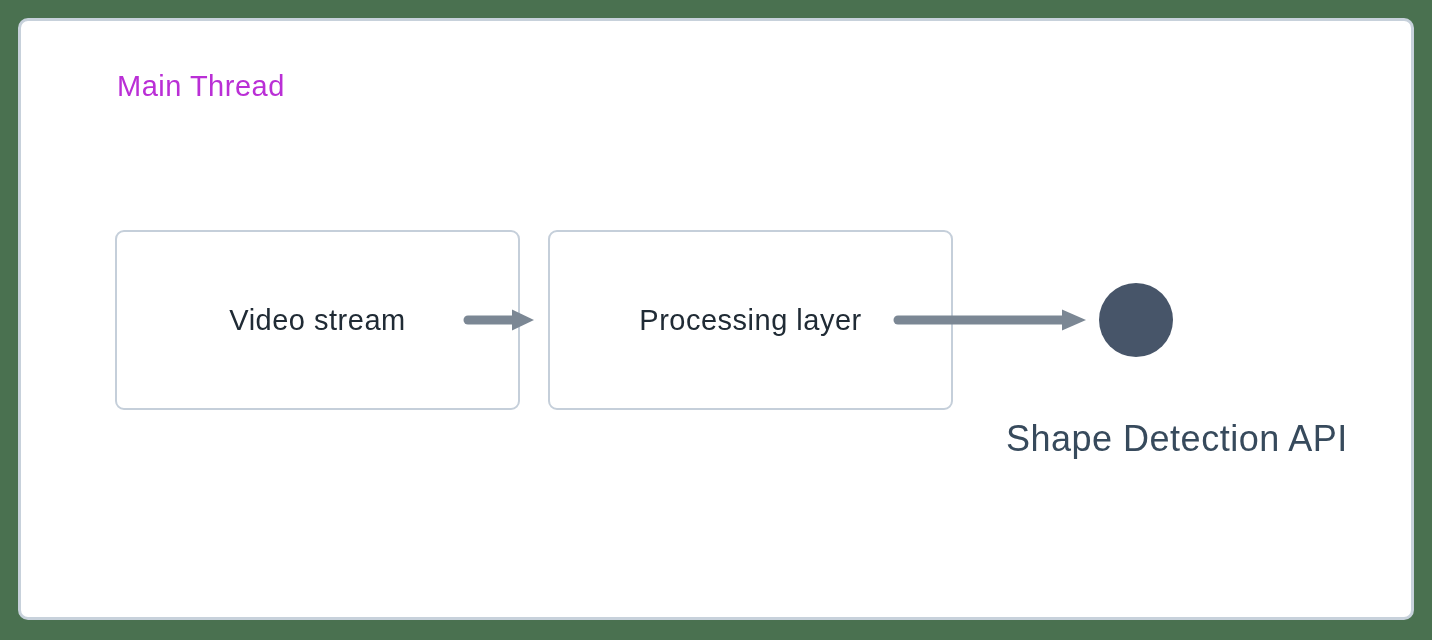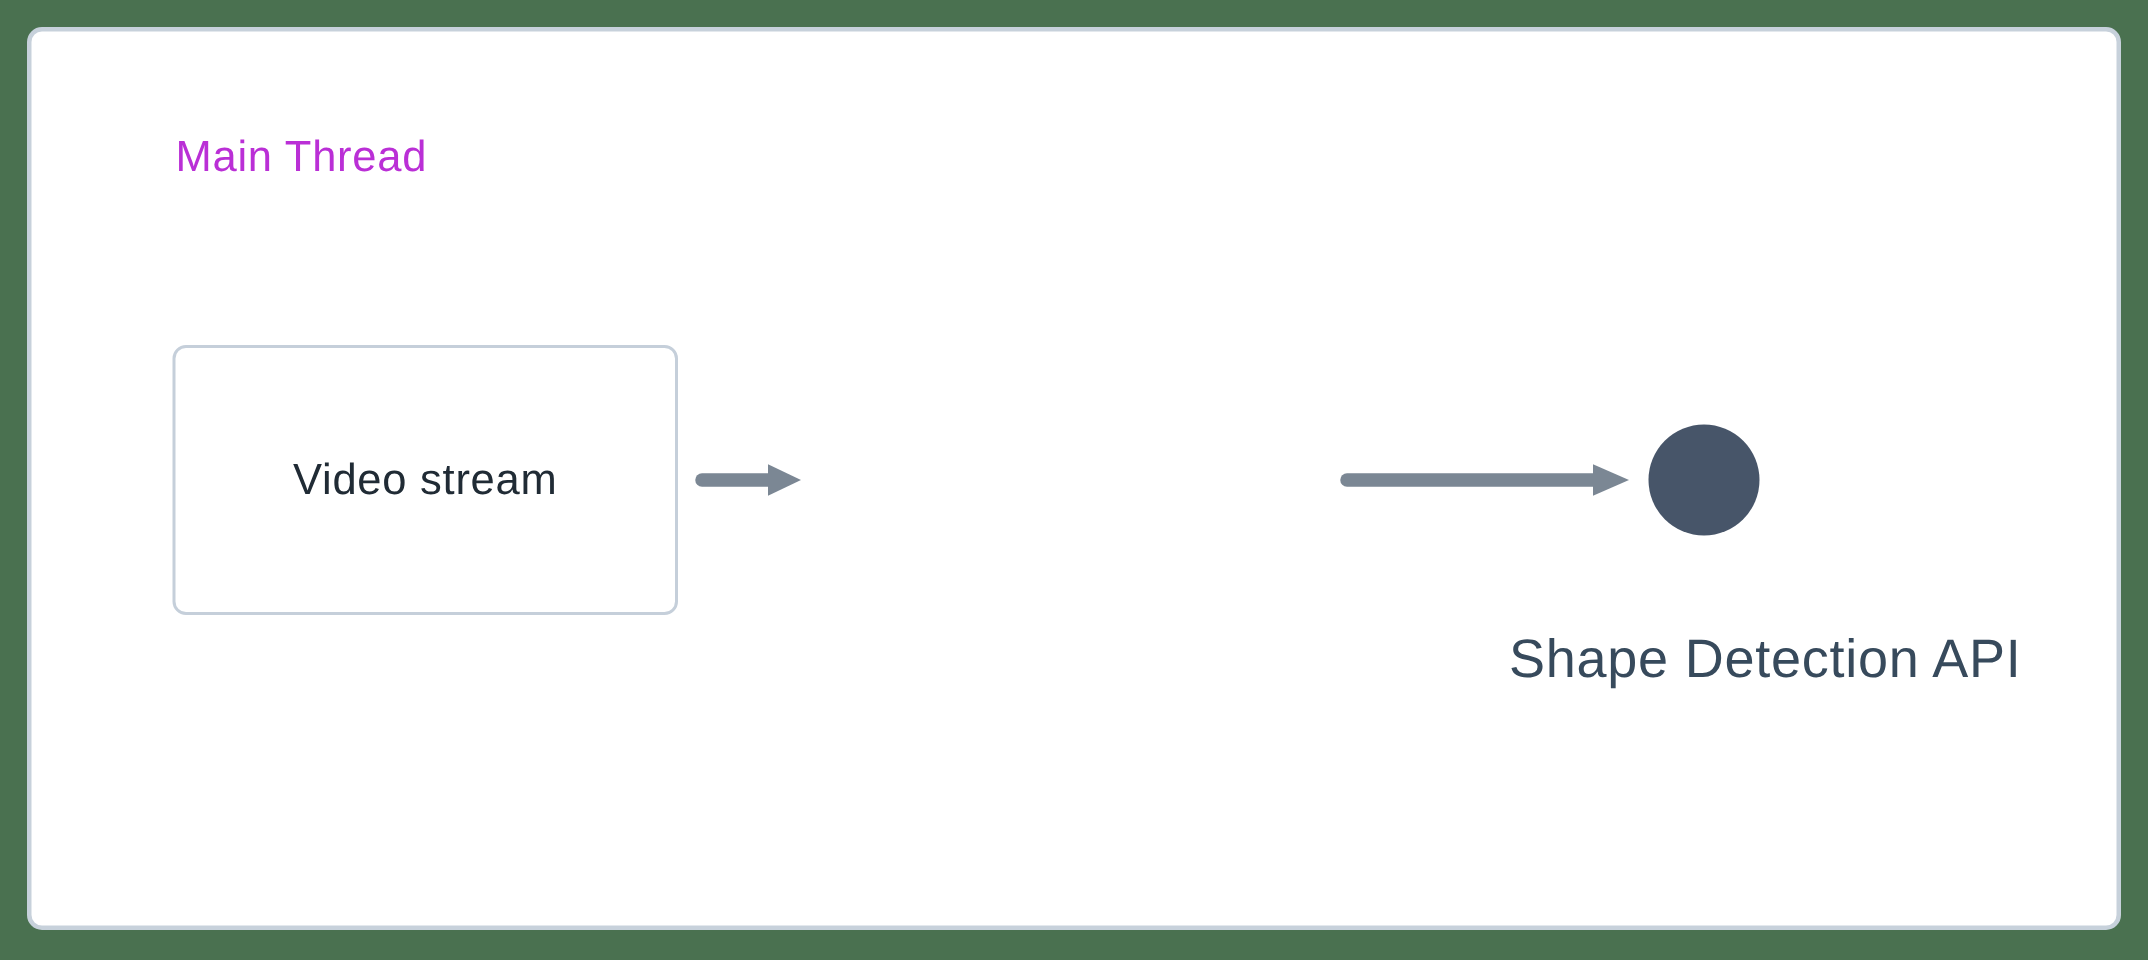--- a/index.html
+++ b/index.html
@@ -27,30 +27,30 @@
   .panel {
     position: absolute;
     left: 18px; top: 18px; right: 18px; bottom: 20px;
     background: #ffffff;
     border: 3px solid var(--panel-border);
     border-radius: 10px;
   }
 
   .thread-title {
     position: absolute;
-    left: 117px; top: 89px;
+    left: 117px; top: 70px;
     font-size: 29px;
     letter-spacing: 0.5px;
     color: var(--title-color);
     white-space: nowrap;
   }
 
   .node {
     position: absolute;
-    width: 337px; height: 180px;
+    width: 405px; height: 180px;
     background: #ffffff;
     border: 2px solid var(--node-border);
     border-radius: 9px;
     display: flex;
     align-items: center;
     justify-content: center;
     font-size: 29px;
     letter-spacing: 0.5px;
     color: var(--node-text);
   }
@@ -92,20 +92,23 @@
 
   <div class="node node-video">
     <span>Video stream</span>
   </div>
 
   <svg class="arrow arrow-1" width="74" height="24" viewBox="0 0 74 24">
     <line x1="6" y1="12" x2="52" y2="12" stroke="currentColor" stroke-width="9" stroke-linecap="round"></line>
     <polygon points="50,1.5 72,12 50,22.5" fill="currentColor"></polygon>
   </svg>
 
+  <div class="node node-process">
+    <span>Processing layer</span>
+  </div>
 
   <svg class="arrow arrow-2" width="196" height="24" viewBox="0 0 196 24">
     <line x1="6" y1="12" x2="172" y2="12" stroke="currentColor" stroke-width="9" stroke-linecap="round"></line>
     <polygon points="170,1.5 194,12 170,22.5" fill="currentColor"></polygon>
   </svg>
 
   <div class="endpoint-circle"></div>
 
   <div class="endpoint-label">Shape Detection API</div>
 

